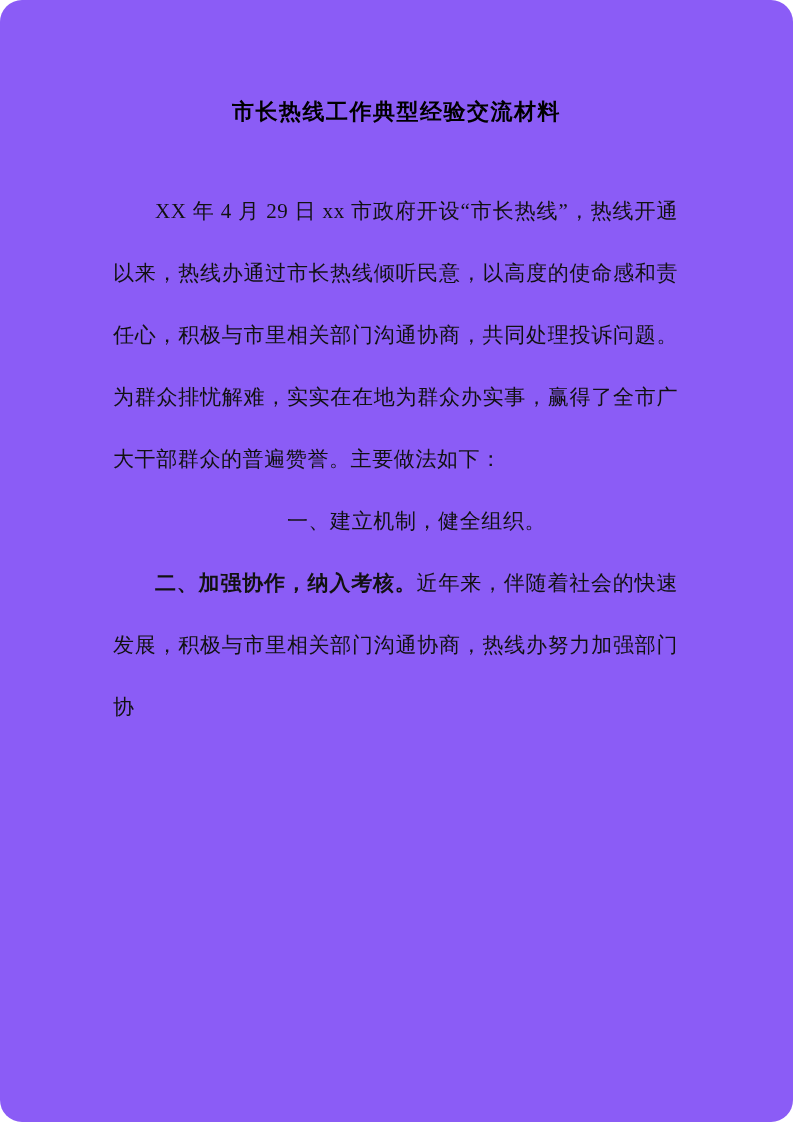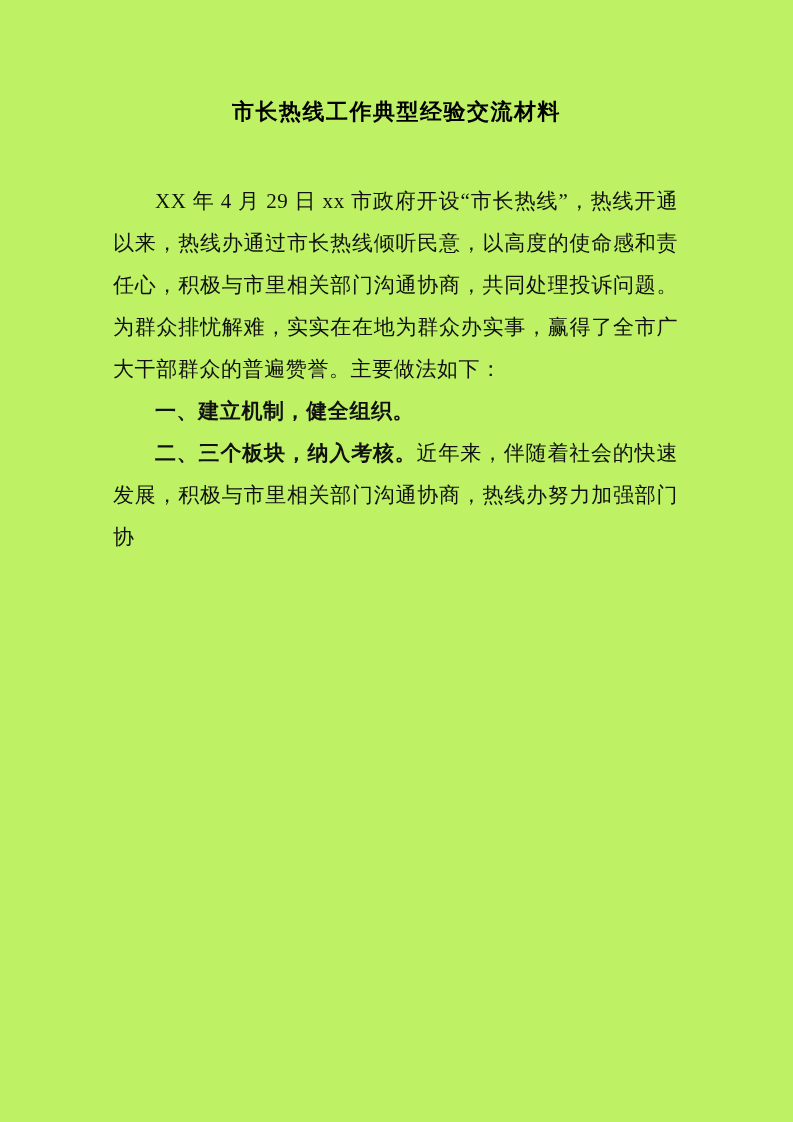--- a/index.html
+++ b/index.html
@@ -4,69 +4,70 @@
 <style>
   html, body {
     margin: 0;
     padding: 0;
     background: #ffffff;
   }
   .page {
     position: relative;
     width: 793px;
     height: 1122px;
-    background: #bef264;
+    background: #8b5cf6;
     overflow: hidden;
     font-family: "Liberation Serif", "DejaVu Serif", serif;
     color: #111111;
     box-sizing: border-box;
+    border-radius: 22px;
   }
   .doc-title {
     margin: 0;
     padding: 97px 0 0 0;
     text-align: center;
     font-size: 22px;
     line-height: 30px;
     font-weight: bold;
     letter-spacing: 1.5px;
     color: #000000;
   }
   .doc-body {
     padding: 53px 115px 0 113px;
     box-sizing: border-box;
   }
   .para {
     margin: 0;
     font-size: 21px;
-    line-height: 42px;
+    line-height: 62px;
     letter-spacing: 0.6px;
     text-align: justify;
     text-justify: inter-ideograph;
     text-indent: 2em;
     word-break: break-all;
   }
   .para.heading {
-    font-weight: bold;
-    text-align: left;
+    font-weight: normal;
+    text-align: center;
   }
   .bold-lead {
     font-weight: bold;
   }
 </style>
 </head>
 <body>
 
 <div class="page">
 
   <h1 class="doc-title">市长热线工作典型经验交流材料</h1>
 
   <div class="doc-body">
 
     <p class="para">XX 年 4 月 29 日 xx 市政府开设“市长热线”，热线开通以来，热线办通过市长热线倾听民意，以高度的使命感和责任心，积极与市里相关部门沟通协商，共同处理投诉问题。为群众排忧解难，实实在在地为群众办实事，赢得了全市广大干部群众的普遍赞誉。主要做法如下：</p>
 
     <p class="para heading">一、建立机制，健全组织。</p>
 
 
 
-    <p class="para"><span class="bold-lead">二、三个板块，纳入考核。</span><span>近年来，伴随着社会的快速发展，积极与市里相关部门沟通协商，热线办努力加强部门协</span></p>
+    <p class="para"><span class="bold-lead">二、加强协作，纳入考核。</span><span>近年来，伴随着社会的快速发展，积极与市里相关部门沟通协商，热线办努力加强部门协</span></p>
 
   </div>
 </div>
 
 </body></html>

